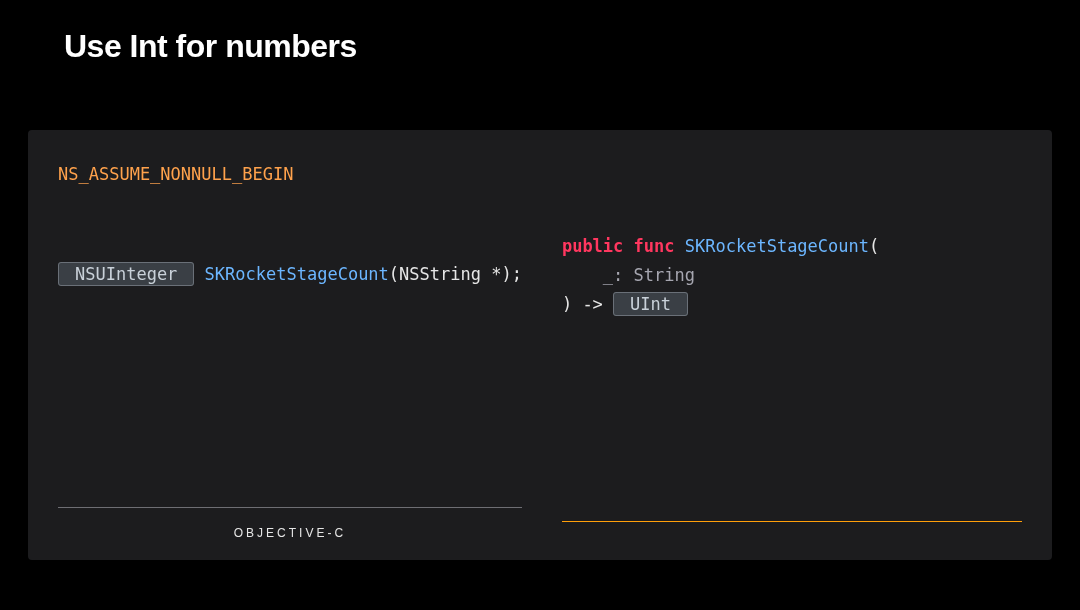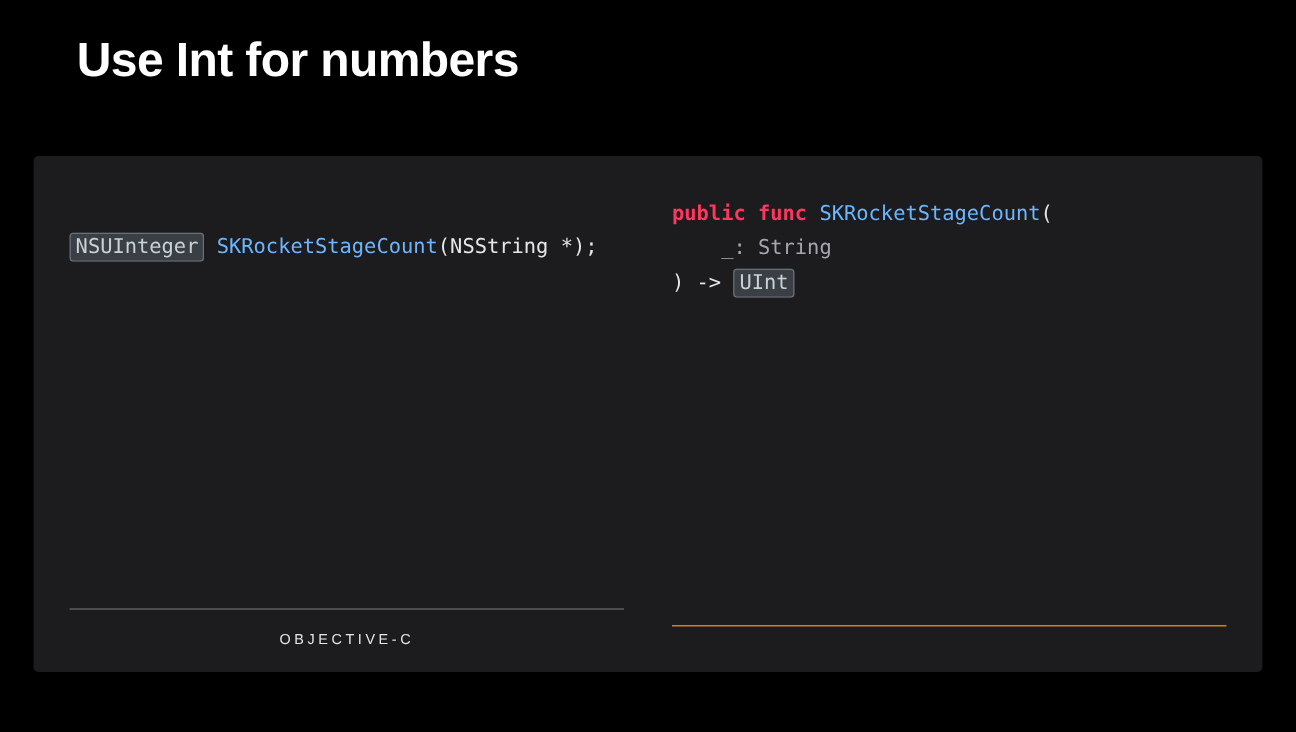--- a/index.html
+++ b/index.html
@@ -9,21 +9,21 @@
     }
     body {
       width: 1080px;
       height: 610px;
       background: #000000;
       font-family: -apple-system, BlinkMacSystemFont, "Helvetica Neue", Arial, sans-serif;
       overflow: hidden;
     }
     .slide-title {
       color: #ffffff;
-      font-size: 40px;
+      font-size: 32px;
       font-weight: 700;
       letter-spacing: -0.5px;
       padding: 28px 1px 0 64px;
     }
     .code-panel {
       position: absolute;
       left: 28px;
       right: 28px;
       top: 130px;
       bottom: 50px;
@@ -54,21 +54,21 @@
       font-family: "SF Mono", Menlo, Monaco, Consolas, monospace;
       font-size: 17px;
       line-height: 1.7;
       color: #ffffff;
       white-space: pre;
     }
     .hl {
       background: #3a3f45;
       border: 1px solid #6a7078;
       border-radius: 3px;
-      padding: 1px 4px;
+      padding: 1px 16px;
       color: #c9d1d9;
     }
     .tk-func {
       color: #6cb6ff;
     }
     .tk-plain {
       color: #e6e6e6;
     }
     .tk-keyword {
       color: #ff375f;
@@ -104,20 +104,21 @@
     .objc-block {
       padding-top: 28px;
     }
   </style>
 </head>
 <body>
 
 <div class="slide-title">Use Int for numbers</div>
 
 <div class="code-panel">
+  <div class="macro-line">NS_ASSUME_NONNULL_BEGIN</div>
 
   <div class="columns">
 
     <div class="col">
       <div class="code objc-block"><span class="hl">NSUInteger</span> <span class="tk-func">SKRocketStageCount</span><span class="tk-plain">(NSString *);</span></div>
       <div class="col-footer">
         <div class="divider gray"></div>
         <div class="col-label">OBJECTIVE-C</div>
       </div>
     </div>

